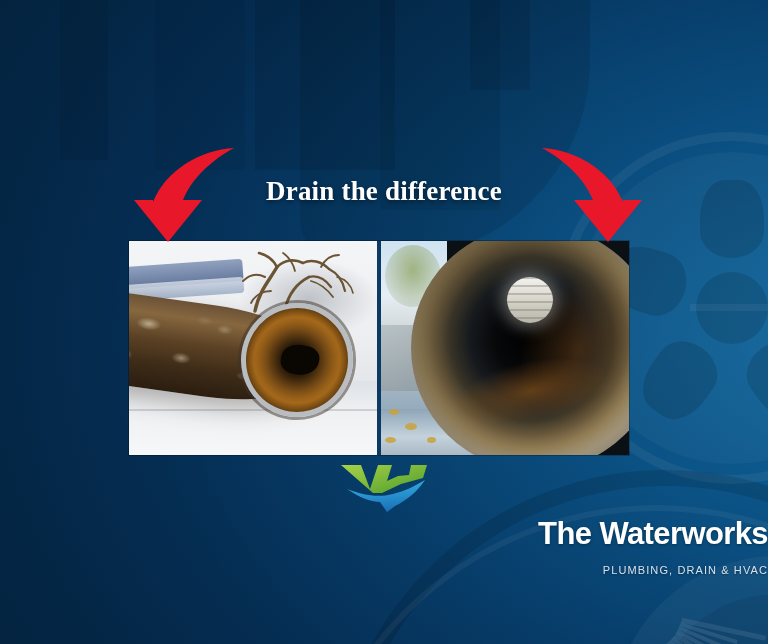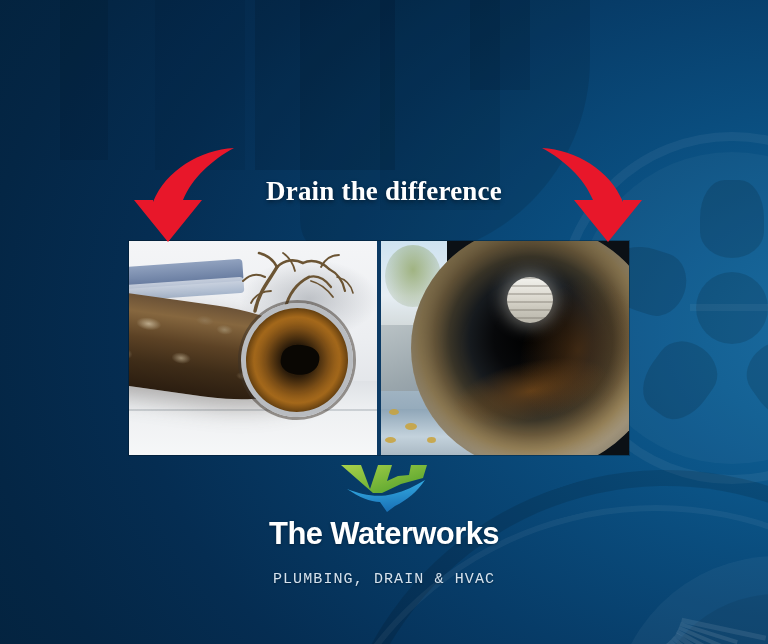--- a/index.html
+++ b/index.html
@@ -243,32 +243,31 @@
     background:repeating-linear-gradient(180deg, rgba(120,115,105,.5) 0 2px, rgba(255,255,255,0) 2px 8px);
     opacity:.75;
   }
   .pr-wetfloor{
     position:absolute;left:0;bottom:0;width:120px;height:46px;
     background:linear-gradient(180deg,#8fa6b8 0%,#c3d2dc 60%,#aab9c4 100%);
   }
 
   
   .logo{
-    position:absolute;left:0;right:0;top:462px;text-align:center;z-index:6;
+    position:absolute;left:0;right:0;top:462px;text-align:right;z-index:6;
   }
   .logo-mark{display:block;margin:0 auto;}
   .logo-word{
     font-size:31px;font-weight:bold;color:#ffffff;letter-spacing:-0.6px;
     margin-top:2px;
     text-shadow:0 1px 3px rgba(0,0,0,0.35);
   }
   .logo-tag{
-    font-size:15px;color:#d5e2ee;letter-spacing:1.1px;margin-top:19px;
+    font-size:11px;color:#d5e2ee;letter-spacing:1.1px;margin-top:12px;
     text-shadow:0 1px 2px rgba(0,0,0,0.35);
-    font-family:Liberation Mono, monospace;
   }
 </style>
 </head>
 <body>
 
 <div id="poster">
 
   <div class="bg-layer">
     <div class="blk1"></div>
     <div class="blk2"></div>

